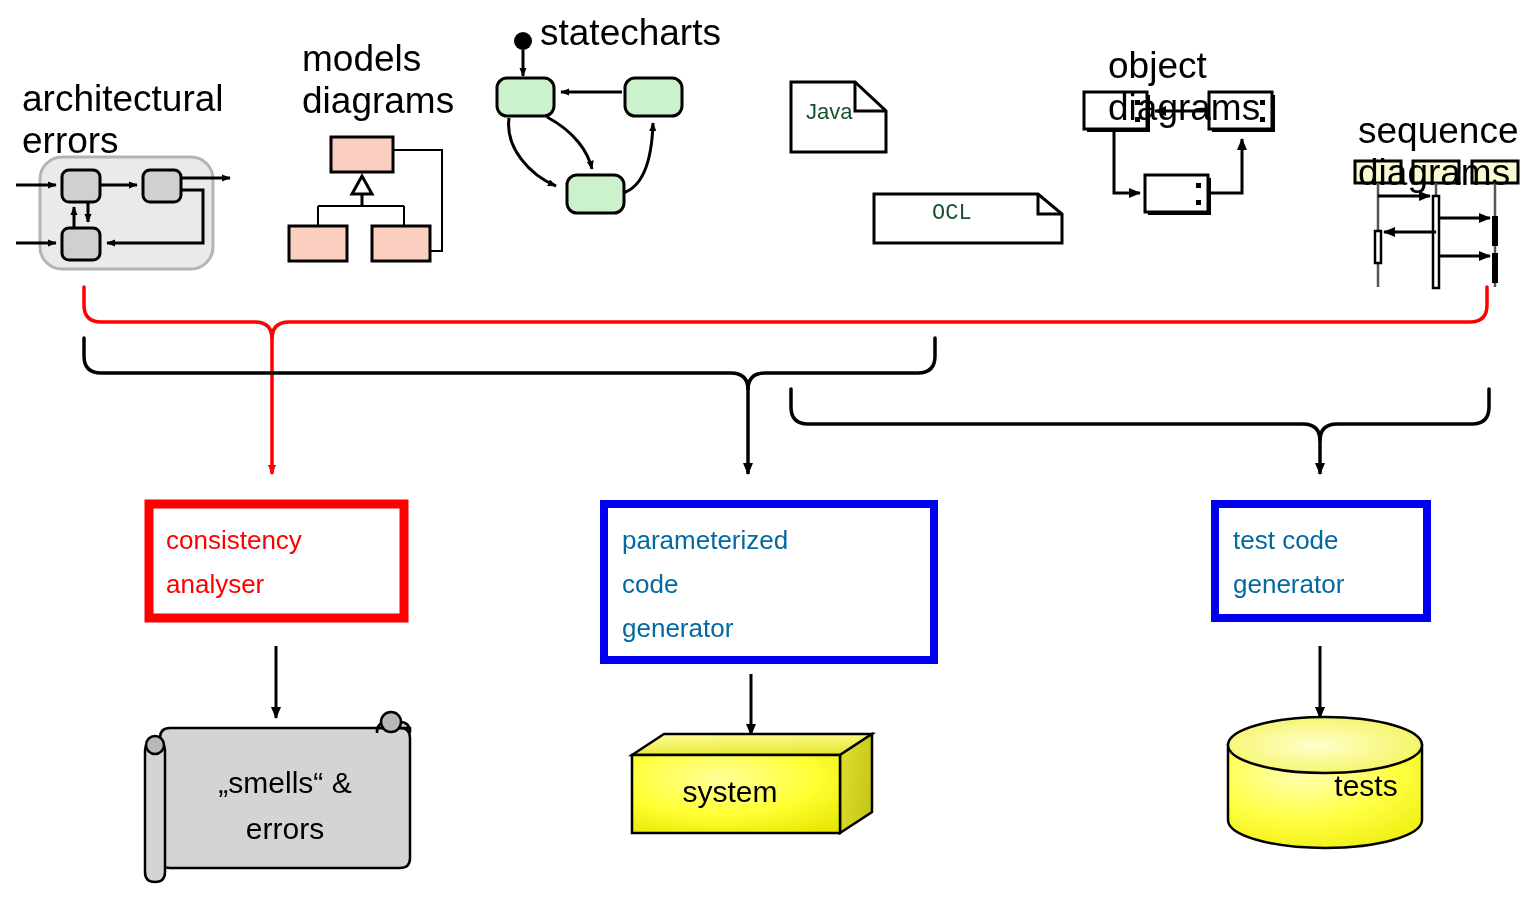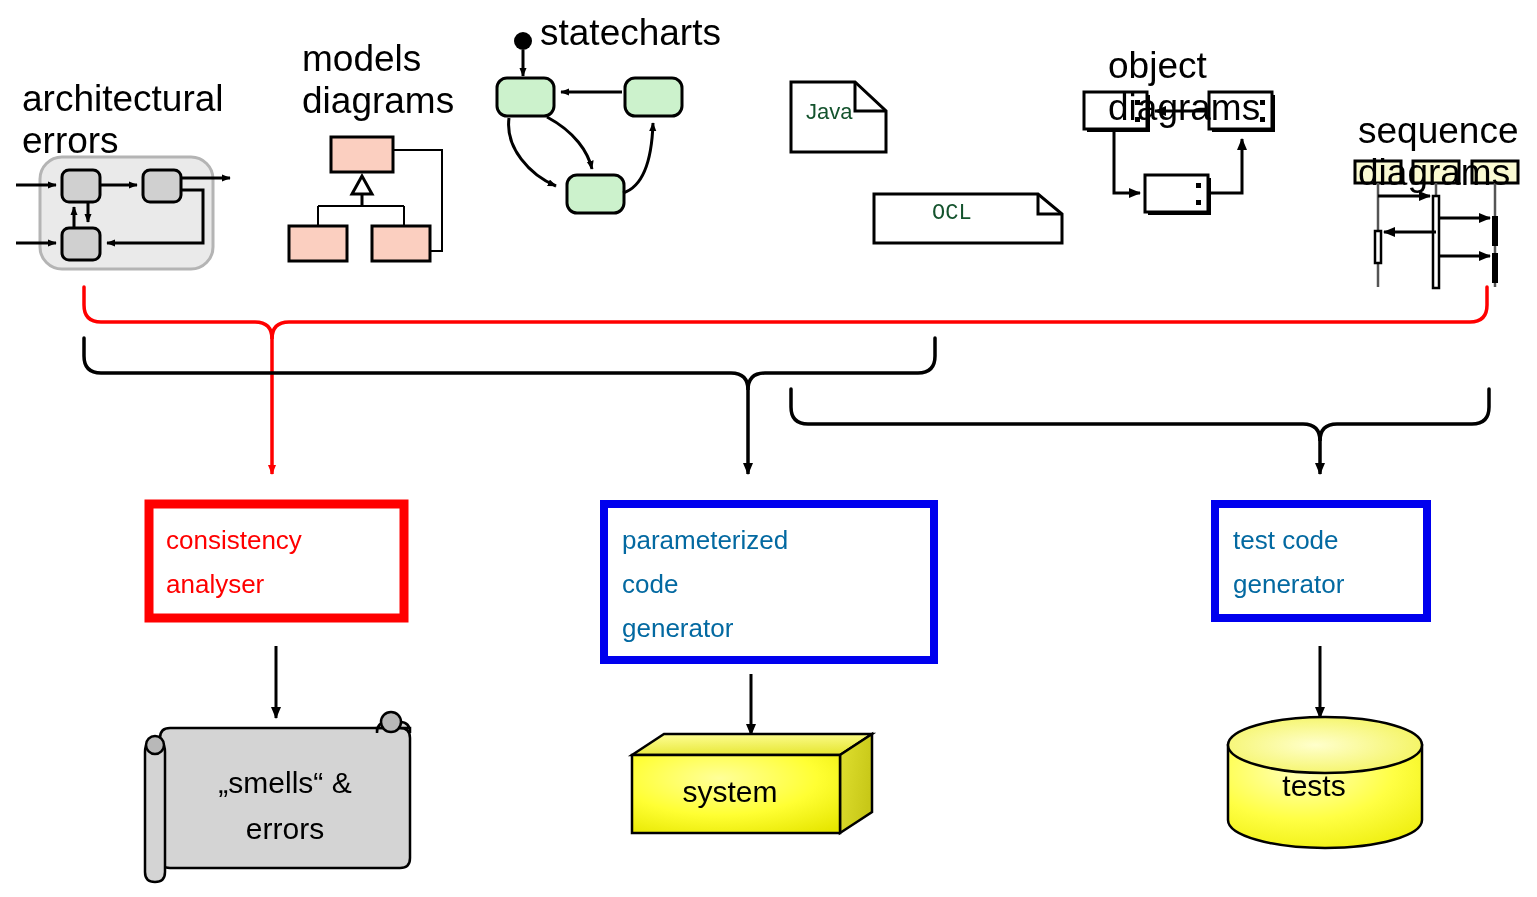--- a/index.html
+++ b/index.html
@@ -298,15 +298,15 @@
 generator</div>
 
   <div class="boxtext bluetext" style="left:1233px; top:518px;">test code
 generator</div>
 
   <div class="shapetext" style="left:160px; top:760px; width:250px; line-height:46px;">„smells“ &amp;
 errors</div>
 
   <div class="shapetext" style="left:632px; top:775px; width:196px;">system</div>
 
-  <div class="shapetext" style="left:1200px; top:769px; width:228px;">tests</div>
+  <div class="shapetext" style="left:1252px; top:769px; width:228px;">tests</div>
 
 </div>
 
 </body></html>

